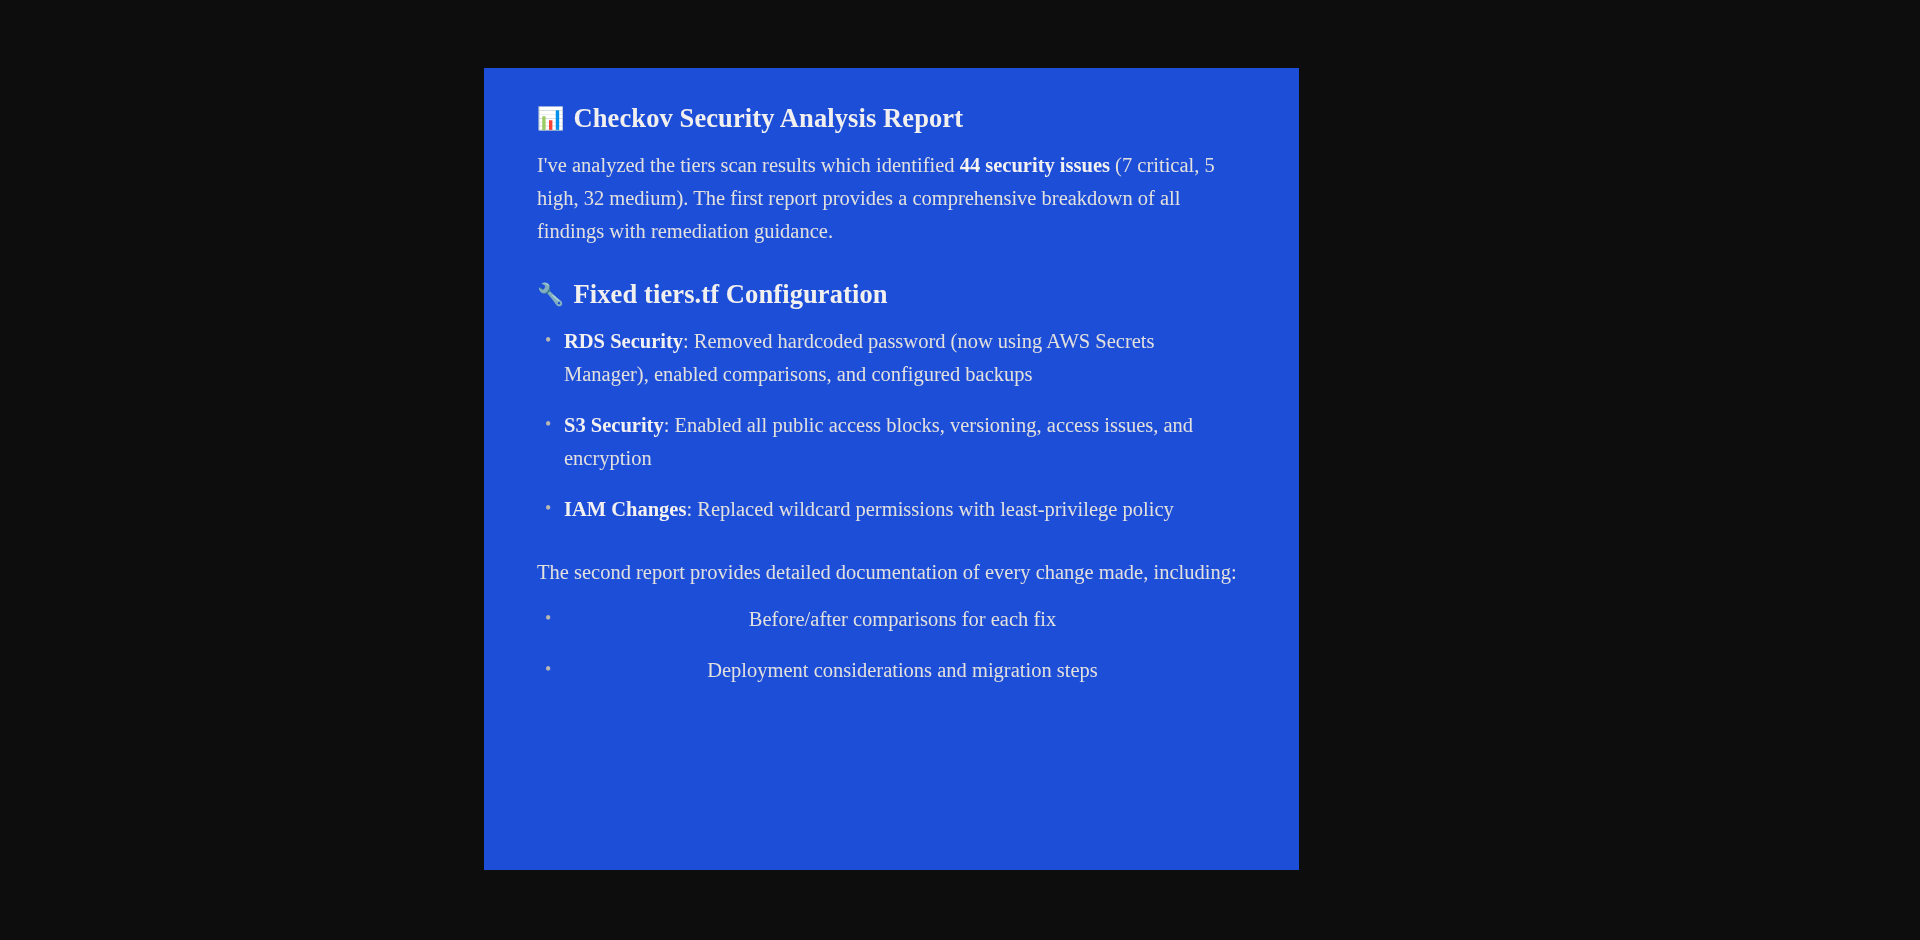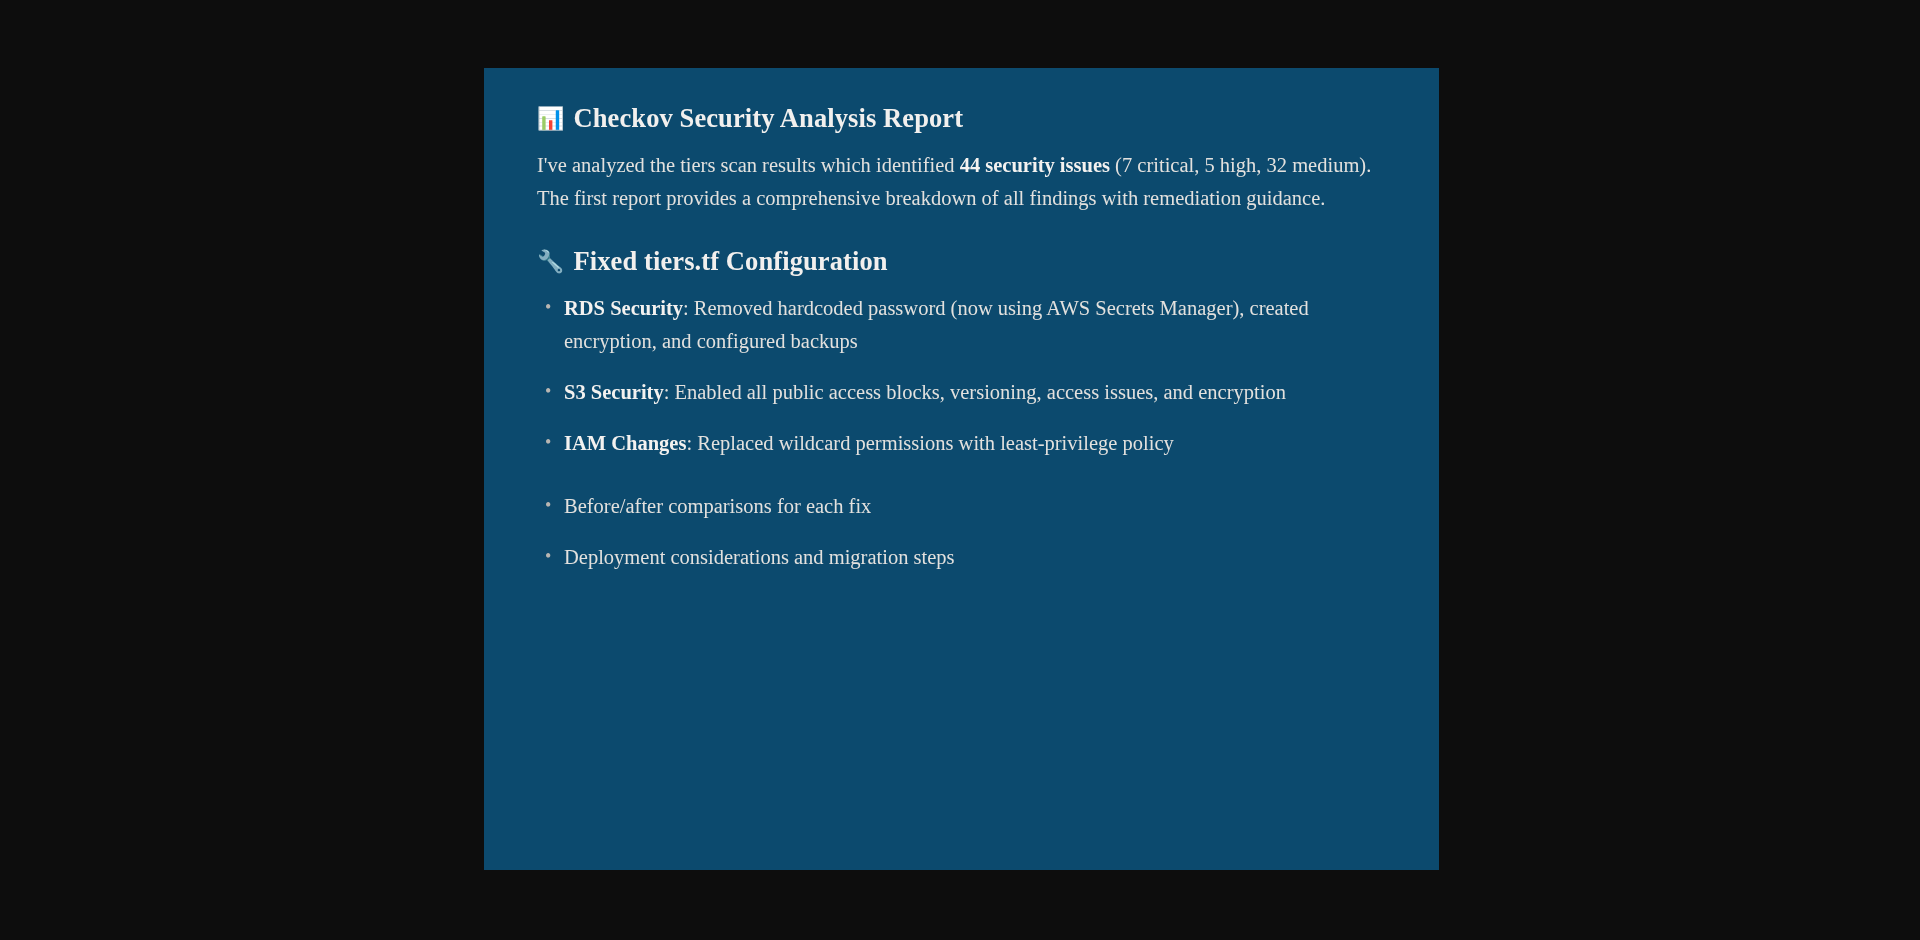--- a/index.html
+++ b/index.html
@@ -16,23 +16,23 @@
   .screen {
     position: relative;
     width: 1920px;
     height: 940px;
     background: #0d0d0d;
   }
   .panel {
     position: absolute;
     left: 484px;
     top: 68px;
-    width: 955px;
+    width: 815px;
     height: 802px;
-    background: #0c4a6e;
+    background: #1d4ed8;
     overflow: hidden;
   }
   .content {
     padding: 34px 58px 0 53px;
     color: #e8e6e3;
   }
   h2.section-title {
     font-size: 26.5px;
     font-weight: bold;
     color: #f2f0ee;
@@ -76,20 +76,21 @@
     color: #b9b6b2;
     font-size: 18px;
   }
   .b {
     font-weight: bold;
     color: #f4f2f0;
     margin-top: 28px;
   }
   .tight li {
     margin-bottom: 14px;
+    text-align: center;
   }
   .block-1 { margin-bottom: 8px; }
 </style>
 </head>
 <body>
 
 <div class="screen">
   <div class="panel">
     <div class="content">
 
@@ -98,27 +99,28 @@
           <span class="emoji">📊</span><span>Checkov Security Analysis Report</span>
         </h2>
         <p class="para"><span>I've analyzed the tiers scan results which identified </span><span class="b">44 security issues</span><span> (7 critical, 5 high, 32 medium). The first report provides a comprehensive breakdown of all findings with remediation guidance.</span></p>
       </div>
 
       <div class="spacer-top">
         <h2 class="section-title">
           <span class="emoji">🔧</span><span>Fixed tiers.tf Configuration</span>
         </h2>
         <ul class="bullets">
-          <li><span class="b">RDS Security</span><span>: Removed hardcoded password (now using AWS Secrets Manager), created encryption, and configured backups</span></li>
+          <li><span class="b">RDS Security</span><span>: Removed hardcoded password (now using AWS Secrets Manager), enabled comparisons, and configured backups</span></li>
           <li><span class="b">S3 Security</span><span>: Enabled all public access blocks, versioning, access issues, and encryption</span></li>
           <li><span class="b">IAM Changes</span><span>: Replaced wildcard permissions with least-privilege policy</span></li>
         </ul>
       </div>
 
       <div class="spacer-top">
+        <p class="para">The second report provides detailed documentation of every change made, including:</p>
         <ul class="bullets tight">
           <li><span>Before/after comparisons for each fix</span></li>
           <li><span>Deployment considerations and migration steps</span></li>
 
         </ul>
       </div>
 
     </div>
   </div>
 </div>

